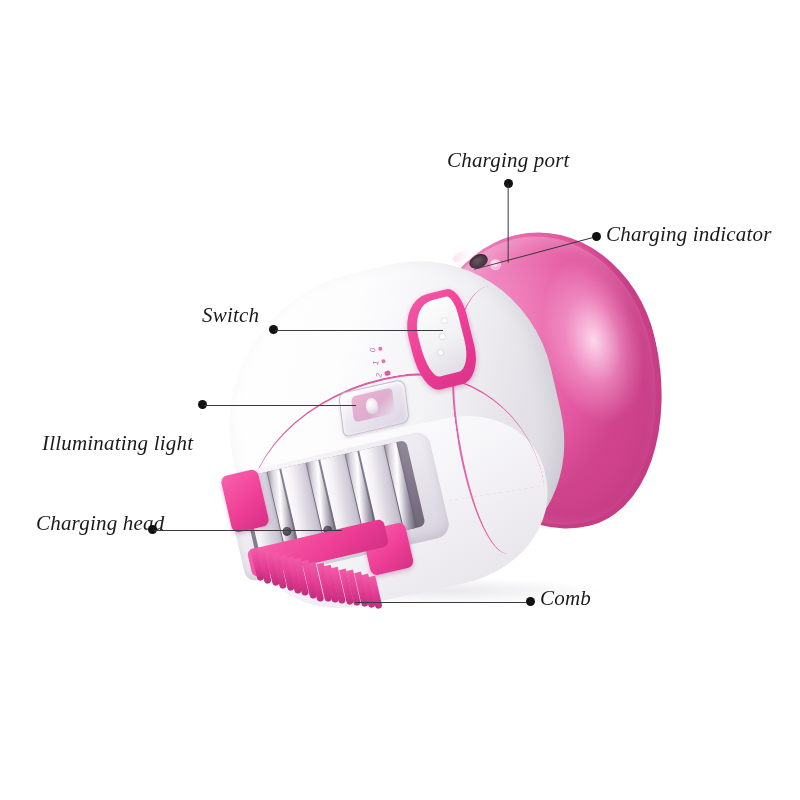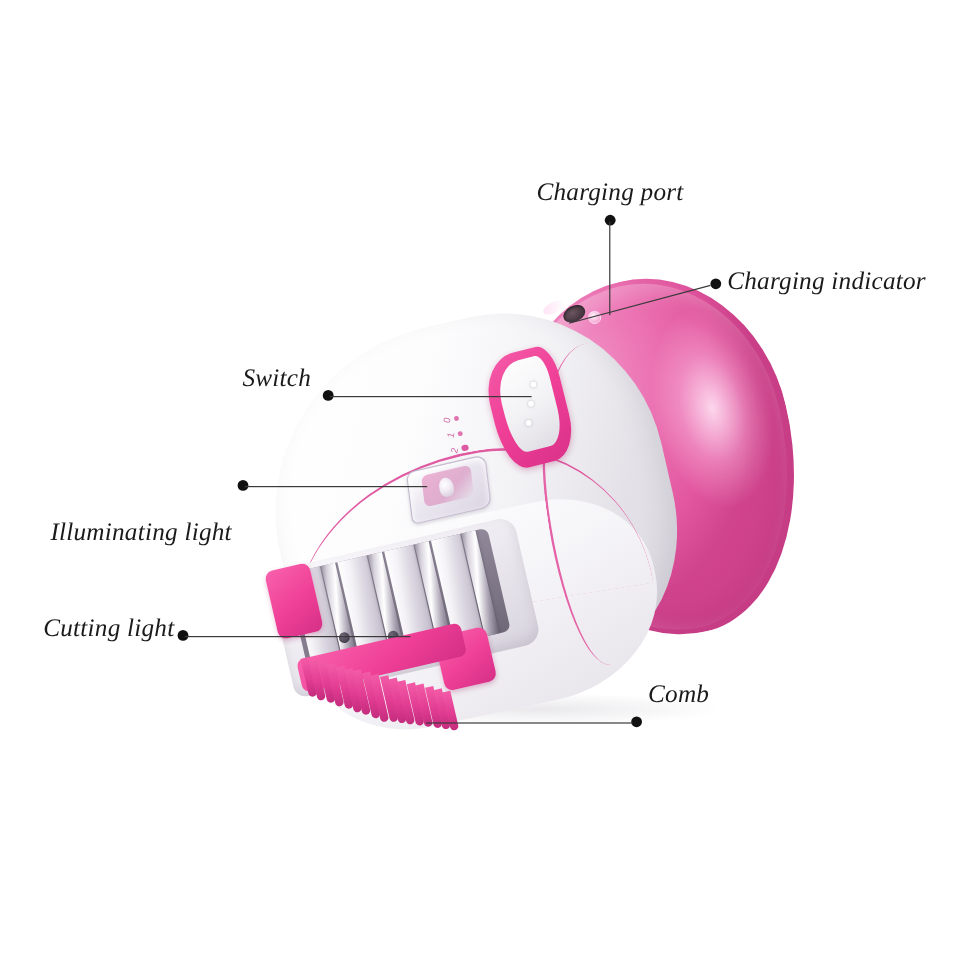--- a/index.html
+++ b/index.html
@@ -372,21 +372,21 @@
       <div class="leader" style="left: 508px; top: 184px; width: 78px; transform: rotate(90deg);"></div>
       <div class="callout" style="left: 606px; top: 222px;">Charging indicator</div>
       <div class="dot" style="left: 592px; top: 232px;"></div>
       <div class="leader" style="left: 592px; top: 237px; width: 122px; transform: rotate(165deg);"></div>
       <div class="callout" style="left: 202px; top: 303px;">Switch</div>
       <div class="dot" style="left: 269px; top: 325px;"></div>
       <div class="leader" style="left: 275px; top: 330px; width: 168px; transform: rotate(0deg);"></div>
       <div class="callout" style="left: 42px; top: 408px; margin-top: 23px;">Illuminating light</div>
       <div class="dot" style="left: 198px; top: 400px;"></div>
       <div class="leader" style="left: 204px; top: 405px; width: 152px; transform: rotate(0deg);"></div>
-      <div class="callout" style="left: 36px; top: 511px;">Cutting light</div>
+      <div class="callout" style="left: 36px; top: 511px;">Charging head</div>
       <div class="dot" style="left: 148px; top: 525px;"></div>
       <div class="leader" style="left: 154px; top: 530px; width: 188px; transform: rotate(0deg);"></div>
-      <div class="callout" style="left: 540px; top: 566px;">Comb</div>
+      <div class="callout" style="left: 540px; top: 586px;">Comb</div>
       <div class="dot" style="left: 526px; top: 597px;"></div>
       <div class="leader" style="left: 355px; top: 602px; width: 172px; transform: rotate(0deg);"></div>
     </div>
 
 </div>
 
 </body></html>

